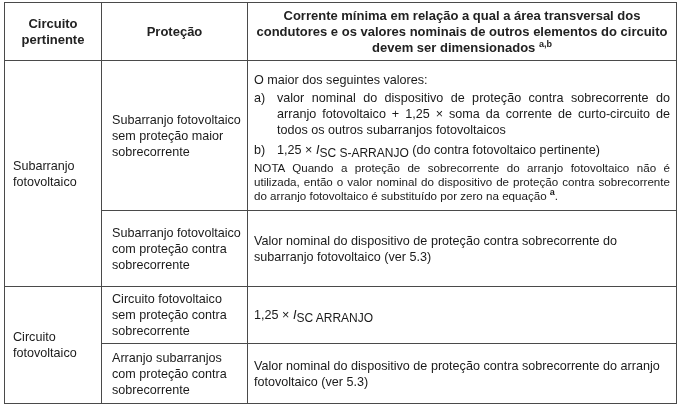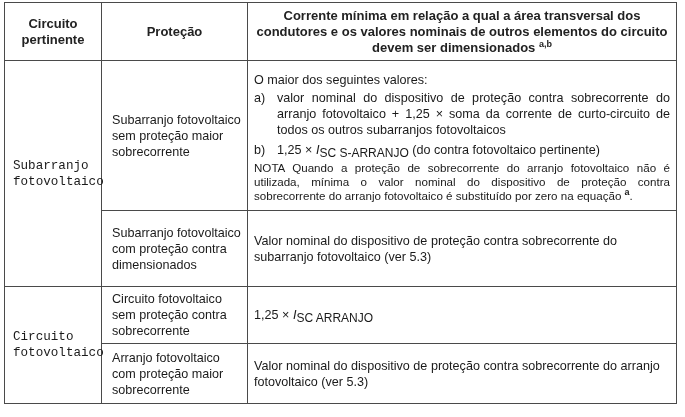--- a/index.html
+++ b/index.html
@@ -61,21 +61,21 @@
       line-height: 0;
     }
     .ital { font-style: italic; }
     .r1 { height: 150px; }
     .r2 { height: 76px; }
     .r3 { height: 57px; }
     .r4 { height: 60px; }
     .r1 td.detail { padding-top: 11px; padding-bottom: 4px; vertical-align: top; }
     .r1 td.prot { vertical-align: middle; }
     .prot { padding-left: 10px !important; }
-    .cp { padding-left: 8px !important; font-family: Liberation Mono, monospace; }
+    .cp { padding-left: 8px !important; }
   </style>
 </head>
 <body>
 
 <table class="spec">
   <colgroup>
     <col class="c1">
       <col class="c2">
       <col class="c3">
   </colgroup>
@@ -100,45 +100,45 @@
           <span class="list-mark">a)</span>
           <span class="list-body">valor nominal do dispositivo de proteção contra sobrecorrente do arranjo fotovoltaico + 1,25 × soma da corrente de curto-circuito de todos os outros subarranjos fotovoltaicos</span>
         </div>
         <div class="list-row" style="margin-top:4px;">
           <span class="list-mark">b)</span>
           <span class="list-body">
             <span>1,25 × </span><span class="ital">I</span><span class="sub">SC S-ARRANJO</span><span> (do contra fotovoltaico pertinente)</span>
           </span>
         </div>
         <div class="note">
-          <span>NOTA   Quando a proteção de sobrecorrente do arranjo fotovoltaico não é utilizada, mínima o valor nominal do dispositivo de proteção contra sobrecorrente do arranjo fotovoltaico é substituído por zero na equação </span><sup>a</sup><span>.</span>
+          <span>NOTA   Quando a proteção de sobrecorrente do arranjo fotovoltaico não é utilizada, então o valor nominal do dispositivo de proteção contra sobrecorrente do arranjo fotovoltaico é substituído por zero na equação </span><sup>a</sup><span>.</span>
         </div>
       </td>
     </tr>
     <tr class="r2">
       <td class="left-text prot">
-        <span>Subarranjo fotovoltaico com proteção contra dimensionados</span>
+        <span>Subarranjo fotovoltaico com proteção contra sobrecorrente</span>
       </td>
       <td class="left-text">
         <span>Valor nominal do dispositivo de proteção contra sobrecorrente do subarranjo fotovoltaico (ver 5.3)</span>
       </td>
     </tr>
     <tr class="r3">
       <td rowspan="2" class="left-text cp">
         <span>Circuito fotovoltaico</span>
       </td>
       <td class="left-text prot">
         <span>Circuito fotovoltaico sem proteção contra sobrecorrente</span>
       </td>
       <td class="left-text">
         <span>1,25 × </span><span class="ital">I</span><span class="sub">SC ARRANJO</span>
       </td>
     </tr>
     <tr class="r4">
       <td class="left-text prot">
-        <span>Arranjo fotovoltaico com proteção maior sobrecorrente</span>
+        <span>Arranjo subarranjos com proteção contra sobrecorrente</span>
       </td>
       <td class="left-text">
         <span>Valor nominal do dispositivo de proteção contra sobrecorrente do arranjo fotovoltaico (ver 5.3)</span>
       </td>
     </tr>
   </tbody>
 </table>
 
 </body></html>

